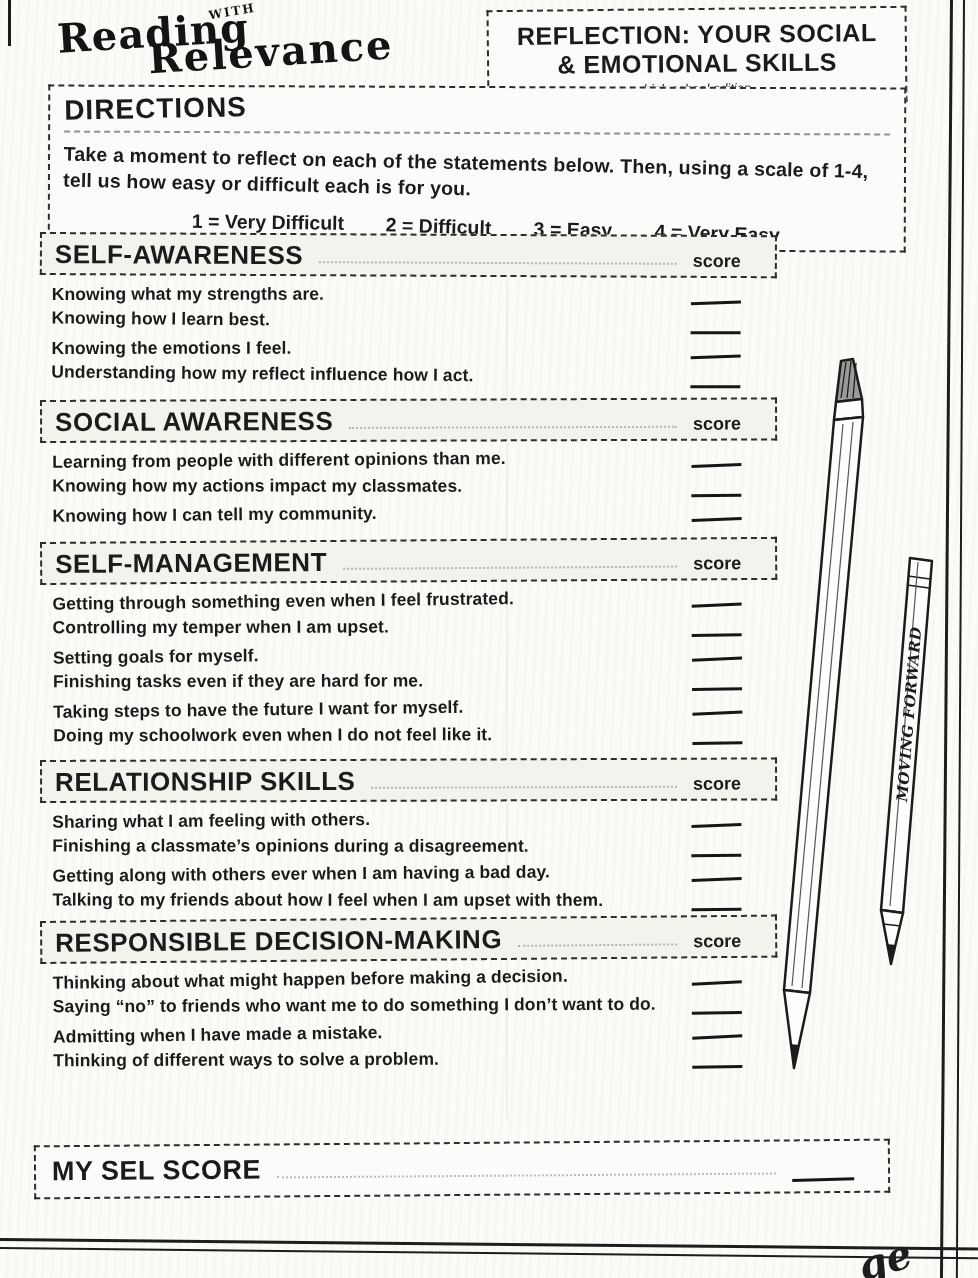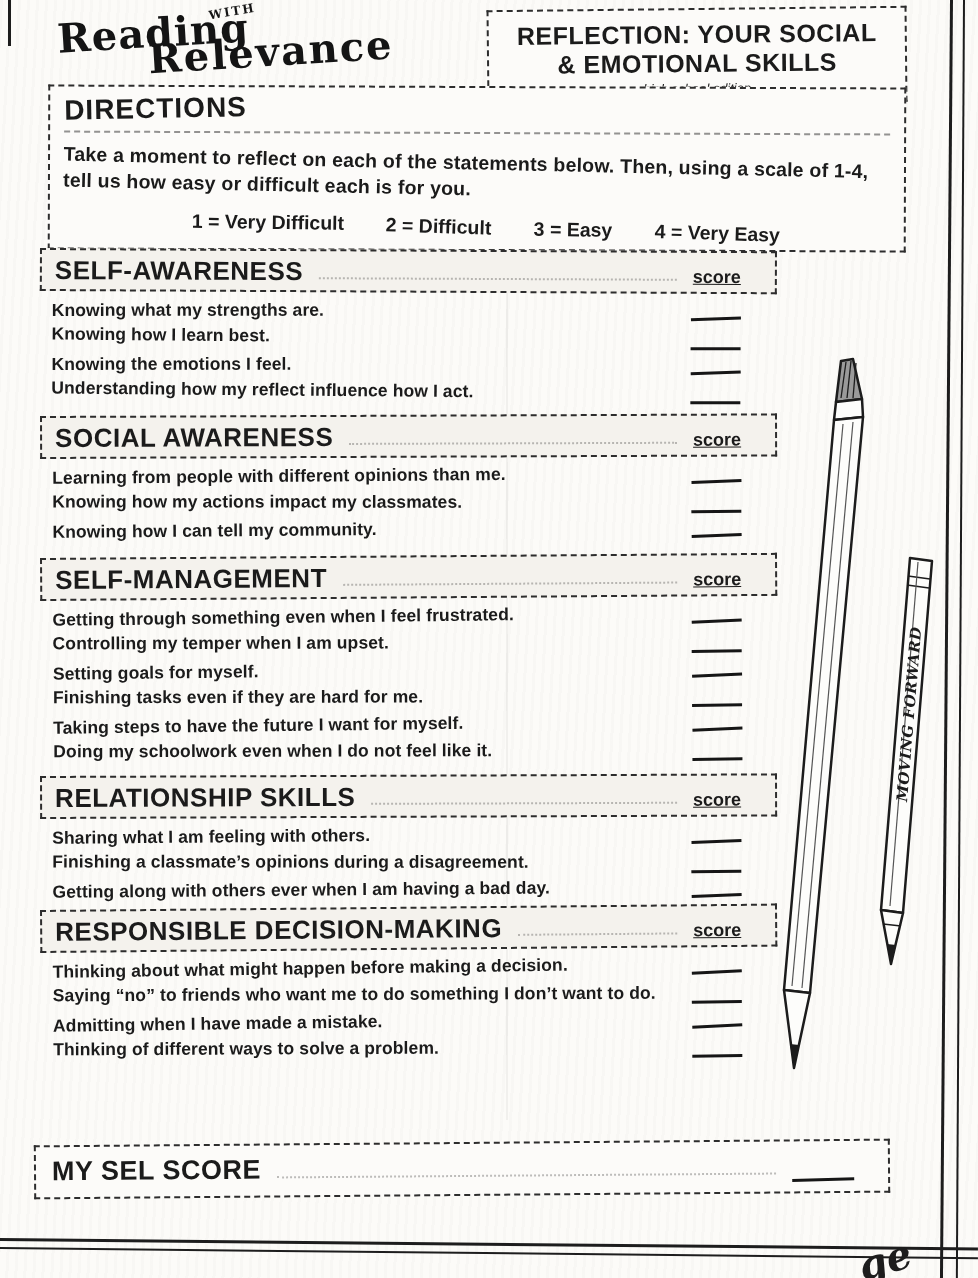--- a/index.html
+++ b/index.html
@@ -42,32 +42,32 @@
   .dir-head-row { border-bottom: 2px dashed rgba(60,60,60,0.55); padding: 2px 0 6px; }
   .dir-head { font-size: 28px; font-weight: bold; letter-spacing: 1px; transform: rotate(-1.3deg); width: max-content; }
   .dir-body { font-size: 19.5px; font-weight: bold; line-height: 1.32; letter-spacing: 0.2px;
               padding-top: 9px; transform: rotate(1.05deg); transform-origin: left top; }
   .scale-row { display: flex; gap: 42px; margin: 16px 0 0 128px; font-size: 19.5px; font-weight: bold;
                transform: rotate(1.2deg); transform-origin: left center; }
   .scale-row span:nth-child(odd) { transform: rotate(-0.6deg); }
   .scale-row span:nth-child(even) { transform: rotate(0.4deg); }
 
   
-  .sections { position: absolute; left: 40px; top: 248px; width: 737px; }
+  .sections { position: absolute; left: 40px; top: 232px; width: 737px; }
   .sel-section { transform-origin: left top; }
   .sel-section:nth-child(1) { transform: rotate(0.25deg);  margin-bottom: 14px; }
   .sel-section:nth-child(2) { transform: rotate(-0.2deg);  margin-bottom: 16px; }
   .sel-section:nth-child(3) { transform: rotate(-0.4deg);  margin-bottom: 10px; }
   .sel-section:nth-child(4) { transform: rotate(-0.2deg);  margin-bottom: 8px; }
   .sel-section:nth-child(5) { transform: rotate(-0.5deg); }
   .sec-head { display: flex; justify-content: space-between; align-items: flex-end;
               padding: 6px 34px 4px 13px; background: #f4f2ed; }
   .sec-head h2 { font-size: 26px; font-weight: bold; letter-spacing: 0.5px; line-height: 1.1; white-space: nowrap; }
   .fill-dots { flex: 1; margin: 0 16px 7px; border-bottom: 2px dotted rgba(0,0,0,0.25); height: 1px; }
-  .score-label { font-size: 18px; font-weight: bold; text-decoration: underline; }
+  .score-label { font-size: 18px; font-weight: bold; }
   .rows { padding-top: 3px; }
   .row { display: flex; justify-content: space-between; align-items: flex-end;
          padding: 0 36px 2px 12px; height: 27px; }
   .row:nth-child(odd)  { transform: rotate(-0.3deg); }
   .row:nth-child(even) { transform: rotate(0.25deg); }
   .stmt { font-size: 17.5px; font-weight: bold; letter-spacing: 0.1px; white-space: nowrap; }
   .blank { width: 50px; height: 14px; border-bottom: 3px solid #161616; }
   .row:nth-child(odd)  .blank { transform: rotate(-2deg); }
   .row:nth-child(even) .blank { transform: rotate(-0.6deg); }
 
@@ -219,20 +219,24 @@
         <div class="row">
           <span class="stmt">Sharing what I am feeling with others.</span>
           <span class="blank"></span>
         </div>
         <div class="row">
           <span class="stmt">Finishing a classmate’s opinions during a disagreement.</span>
           <span class="blank"></span>
         </div>
         <div class="row">
           <span class="stmt">Getting along with others ever when I am having a bad day.</span>
+          <span class="blank"></span>
+        </div>
+        <div class="row">
+          <span class="stmt">Talking to my friends about how I feel when I am upset with them.</span>
           <span class="blank"></span>
         </div>
       </div>
     </section>
 
     <section class="sel-section">
       <div class="sec-head stitch">
         <h2>RESPONSIBLE DECISION-MAKING</h2>
         <span class="fill-dots"></span>
         <span class="score-label">score</span>

